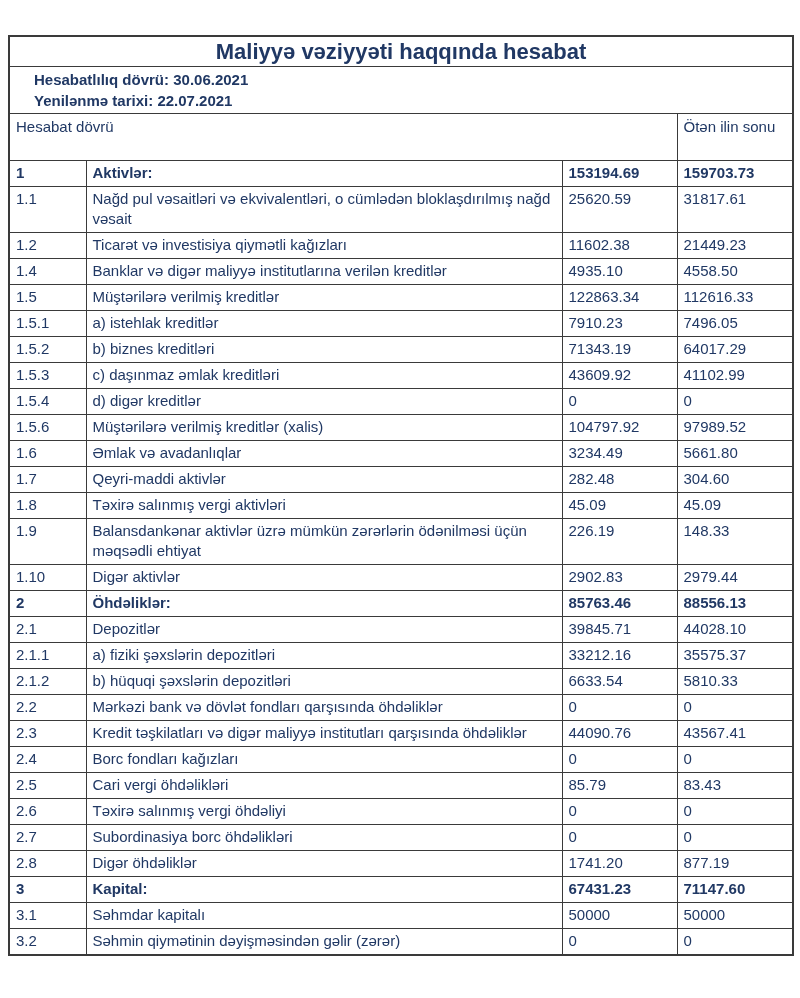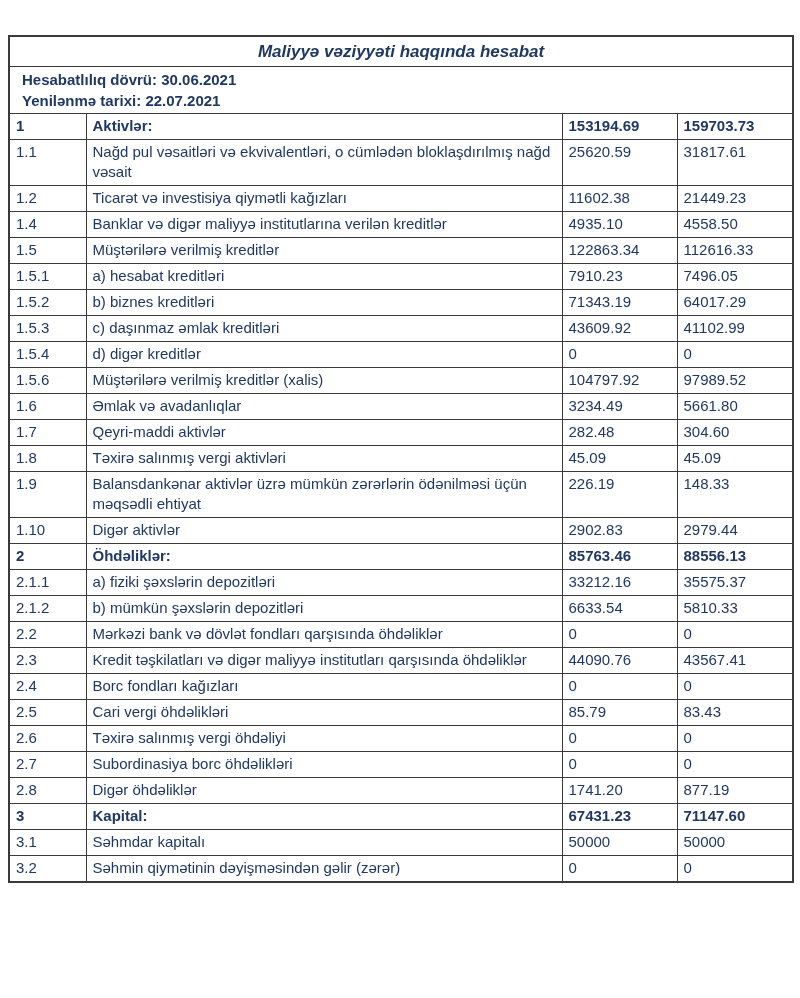--- a/index.html
+++ b/index.html
@@ -26,30 +26,29 @@
   }
   table.report-table td {
     border: 1px solid #3a3a3a;
     vertical-align: top;
     overflow: hidden;
     word-wrap: break-word;
   }
   td.title-cell {
     text-align: center;
     font-weight: bold;
-    font-size: 17px;
+    font-size: 22px;
     line-height: 23px;
     padding: 3px 6px;
-    font-style: italic;
   }
   td.meta-cell {
     font-weight: bold;
     font-size: 15px;
     line-height: 21px;
-    padding: 2px 12px;
+    padding: 2px 24px;
   }
   .meta-label {
     display: inline-block;
     min-width: 112px;
   }
   tr.colhead-row td {
     font-size: 15px;
     line-height: 21px;
     padding: 2px 6px;
     height: 42px;
@@ -84,20 +83,24 @@
           <div class="meta-line">
             <span class="meta-label">Hesabatlılıq dövrü:</span>
             <span class="meta-value">30.06.2021</span>
           </div>
           <div class="meta-line">
             <span class="meta-label">Yenilənmə tarixi:</span>
             <span class="meta-value">22.07.2021</span>
           </div>
         </td>
       </tr>
+      <tr class="colhead-row">
+        <td colspan="3">Hesabat dövrü</td>
+        <td>Ötən ilin sonu</td>
+      </tr>
     </thead>
     <tbody>
         <tr class="section">
     <td class="cell no">1</td>
     <td class="cell label">Aktivlər:</td>
     <td class="cell val">153194.69</td>
     <td class="cell val">159703.73</td>
   </tr>
         <tr>
     <td class="cell no">1.1</td>
@@ -118,21 +121,21 @@
     <td class="cell val">4558.50</td>
   </tr>
         <tr>
     <td class="cell no">1.5</td>
     <td class="cell label">Müştərilərə verilmiş kreditlər</td>
     <td class="cell val">122863.34</td>
     <td class="cell val">112616.33</td>
   </tr>
         <tr>
     <td class="cell no">1.5.1</td>
-    <td class="cell label">a) hesabat kreditləri</td>
+    <td class="cell label">a) istehlak kreditlər</td>
     <td class="cell val">7910.23</td>
     <td class="cell val">7496.05</td>
   </tr>
         <tr>
     <td class="cell no">1.5.2</td>
     <td class="cell label">b) biznes kreditləri</td>
     <td class="cell val">71343.19</td>
     <td class="cell val">64017.29</td>
   </tr>
         <tr>
@@ -183,28 +186,34 @@
     <td class="cell val">2902.83</td>
     <td class="cell val">2979.44</td>
   </tr>
         <tr class="section">
     <td class="cell no">2</td>
     <td class="cell label">Öhdəliklər:</td>
     <td class="cell val">85763.46</td>
     <td class="cell val">88556.13</td>
   </tr>
         <tr>
+    <td class="cell no">2.1</td>
+    <td class="cell label">Depozitlər</td>
+    <td class="cell val">39845.71</td>
+    <td class="cell val">44028.10</td>
+  </tr>
+        <tr>
     <td class="cell no">2.1.1</td>
     <td class="cell label">a) fiziki şəxslərin depozitləri</td>
     <td class="cell val">33212.16</td>
     <td class="cell val">35575.37</td>
   </tr>
         <tr>
     <td class="cell no">2.1.2</td>
-    <td class="cell label">b) mümkün şəxslərin depozitləri</td>
+    <td class="cell label">b) hüquqi şəxslərin depozitləri</td>
     <td class="cell val">6633.54</td>
     <td class="cell val">5810.33</td>
   </tr>
         <tr>
     <td class="cell no">2.2</td>
     <td class="cell label">Mərkəzi bank və dövlət fondları qarşısında öhdəliklər</td>
     <td class="cell val">0</td>
     <td class="cell val">0</td>
   </tr>
         <tr>

